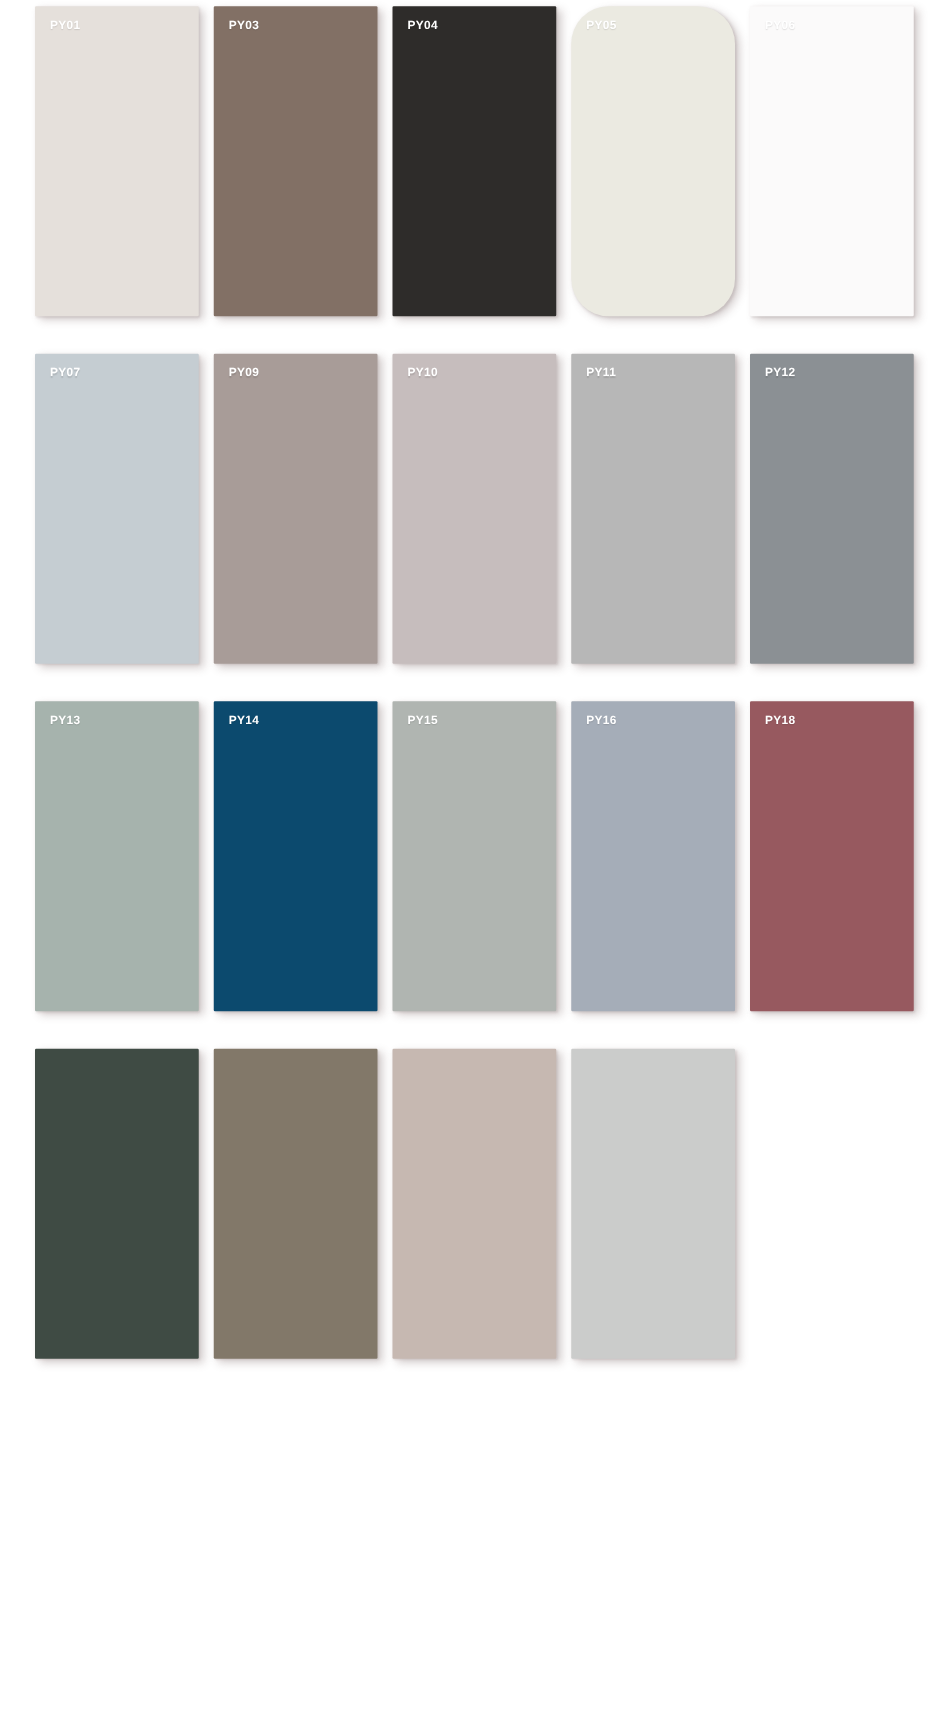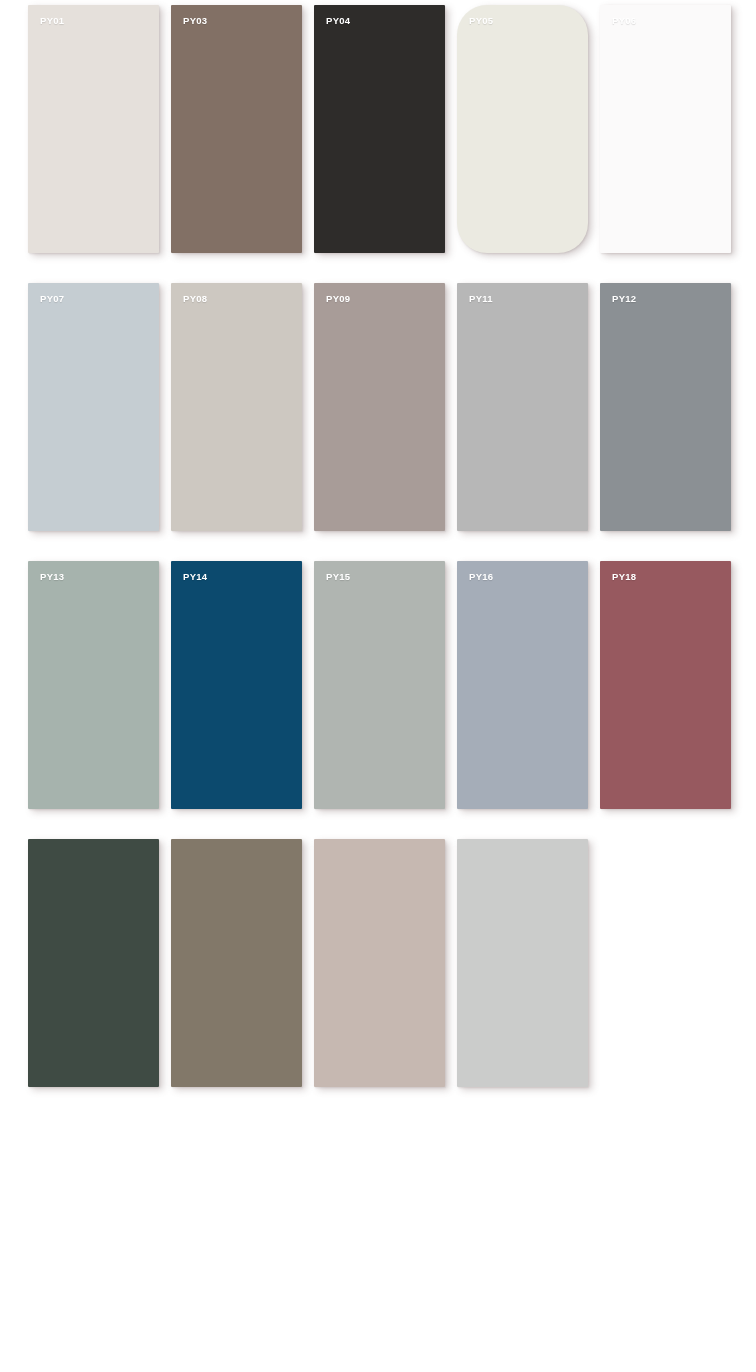--- a/index.html
+++ b/index.html
@@ -72,25 +72,25 @@
     </div>
     <div class="swatch" style="background: rgb(235, 234, 225); border-radius: 30px;">
       <span class="swatch-label" style="color: rgb(255, 255, 255);">PY05</span>
     </div>
     <div class="swatch" style="background: rgb(251, 250, 250);">
       <span class="swatch-label" style="color: rgb(255, 255, 255);">PY06</span>
     </div>
     <div class="swatch" style="background: rgb(197, 205, 210);">
       <span class="swatch-label" style="color: rgb(255, 255, 255);">PY07</span>
     </div>
-    <div class="swatch" style="background: rgb(205, 200, 193);">
-      <span class="swatch-label" style="color: rgb(255, 255, 255);">PY08</span>
-    </div>
     <div class="swatch" style="background: rgb(168, 156, 152);">
       <span class="swatch-label" style="color: rgb(255, 255, 255);">PY09</span>
+    </div>
+    <div class="swatch" style="background: rgb(198, 189, 189);">
+      <span class="swatch-label" style="color: rgb(255, 255, 255);">PY10</span>
     </div>
     <div class="swatch" style="background: rgb(183, 183, 183);">
       <span class="swatch-label" style="color: rgb(255, 255, 255);">PY11</span>
     </div>
     <div class="swatch" style="background: rgb(139, 144, 148);">
       <span class="swatch-label" style="color: rgb(255, 255, 255);">PY12</span>
     </div>
     <div class="swatch" style="background: rgb(166, 179, 173);">
       <span class="swatch-label" style="color: rgb(255, 255, 255);">PY13</span>
     </div>

